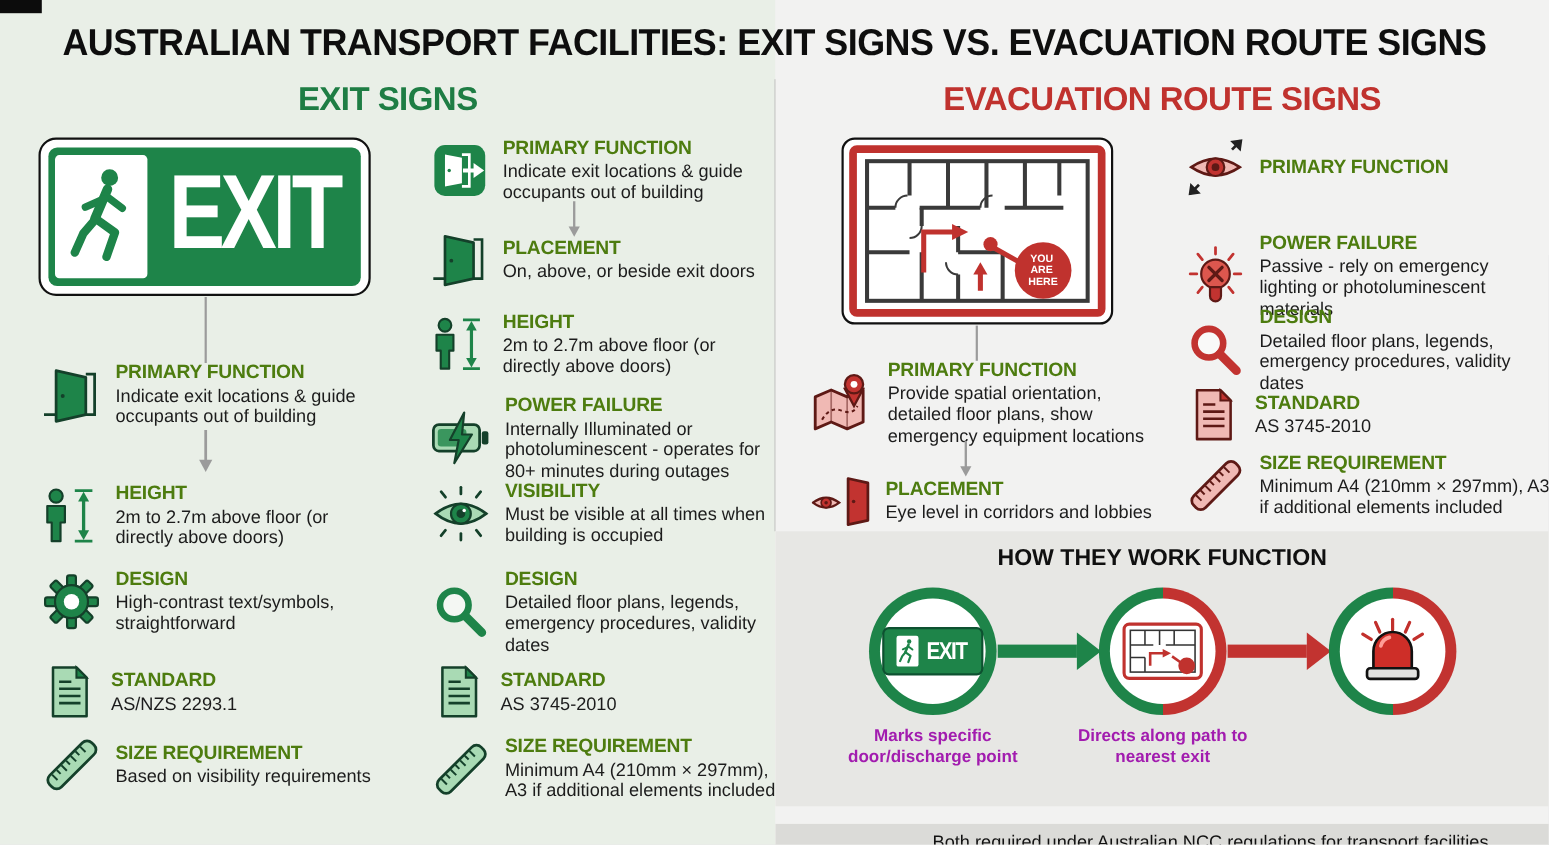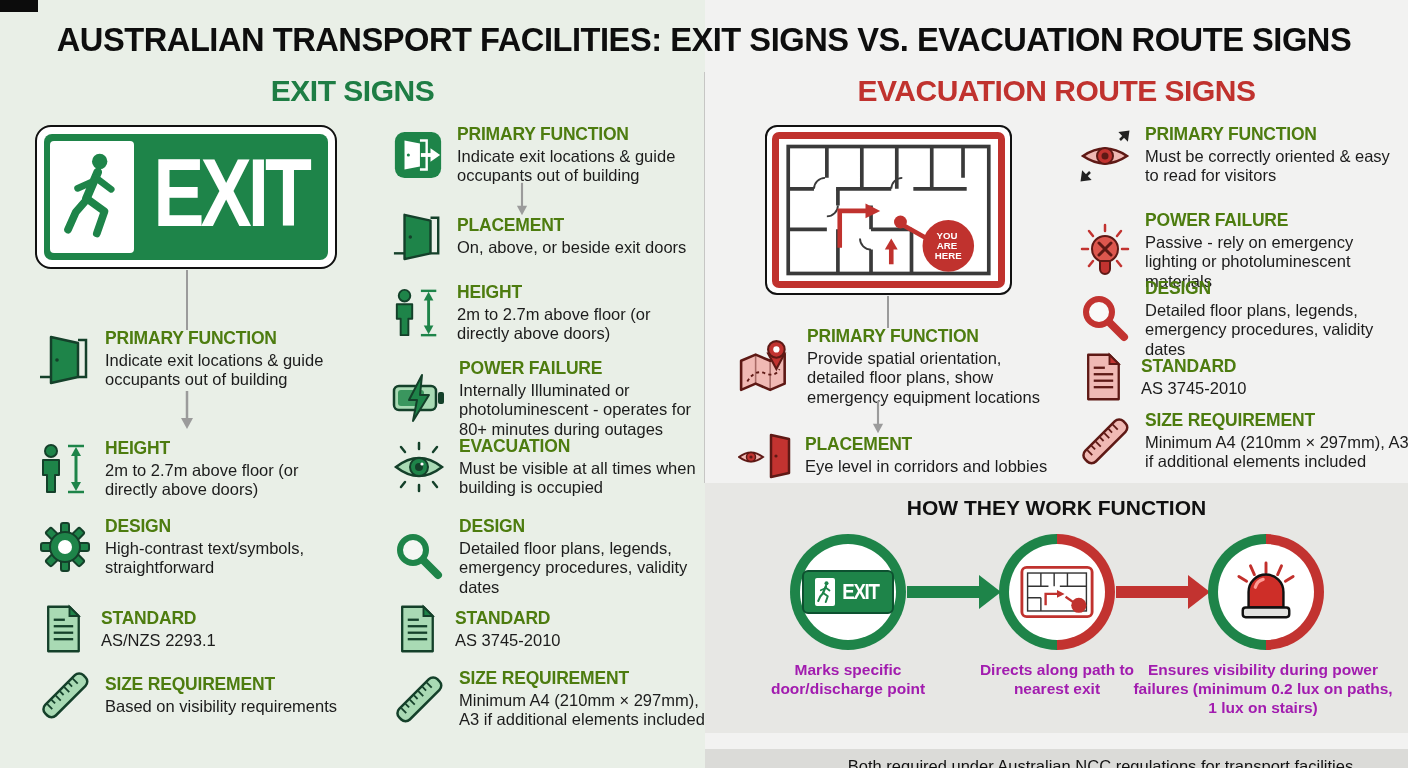--- a/index.html
+++ b/index.html
@@ -346,21 +346,21 @@
         <p>Internally Illuminated or photoluminescent - operates for 80+ minutes during outages</p>
       </span>
   </div>
   <div class="item" style="left:392px;top:436px;width:310px;">
     <span class="ic g">
         <svg width="54" height="54" viewBox="0 0 54 54">
           <use href="#sym-eye-rays"></use>
         </svg>
       </span>
     <span class="txt" style="width:248px;">
-        <b>EVACUATION</b>
+        <b>VISIBILITY</b>
         <p>Must be visible at all times when building is occupied</p>
       </span>
   </div>
   <div class="item" style="left:392px;top:516px;width:310px;">
     <span class="ic g">
         <svg width="54" height="54" viewBox="0 0 54 54">
           <use href="#sym-magnifier"></use>
         </svg>
       </span>
     <span class="txt" style="width:248px;">
@@ -452,21 +452,20 @@
   </div>
 
   <div class="item" style="left:1078px;top:124px;width:325px;">
     <span class="ic r">
         <svg width="54" height="54" viewBox="0 0 54 54">
           <use href="#sym-eye-arrows"></use>
         </svg>
       </span>
     <span class="txt" style="width:258px;">
         <b>PRIMARY FUNCTION</b>
-        <p>Must be correctly oriented &amp; easy to read for visitors</p>
       </span>
   </div>
   <div class="item" style="left:1078px;top:210px;width:332px;">
     <span class="ic r">
         <svg width="54" height="54" viewBox="0 0 54 54">
           <use href="#sym-bulb-x"></use>
         </svg>
       </span>
     <span class="txt" style="width:266px;">
         <b>POWER FAILURE</b>
@@ -552,17 +551,16 @@
     <div class="ring ring-split" style="left:503px;top:51px;">
       <div class="ring-inner">
         <svg width="68" height="62" viewBox="0 0 70 64">
             <use href="#sym-siren"></use>
           </svg>
       </div>
     </div>
 
     <div class="step-caption" style="left:43px;width:200px;">Marks specific door/discharge point</div>
     <div class="step-caption" style="left:252px;width:200px;">Directs along path to nearest exit</div>
-    <div class="step-caption" style="left:428px;width:260px;">Ensures visibility during power failures (minimum 0.2 lux on paths, 1 lux on stairs)</div>
   </div>
 
   <div id="ncc-footer">Both required under Australian NCC regulations for transport facilities</div>
 </div>
 
 </body></html>

